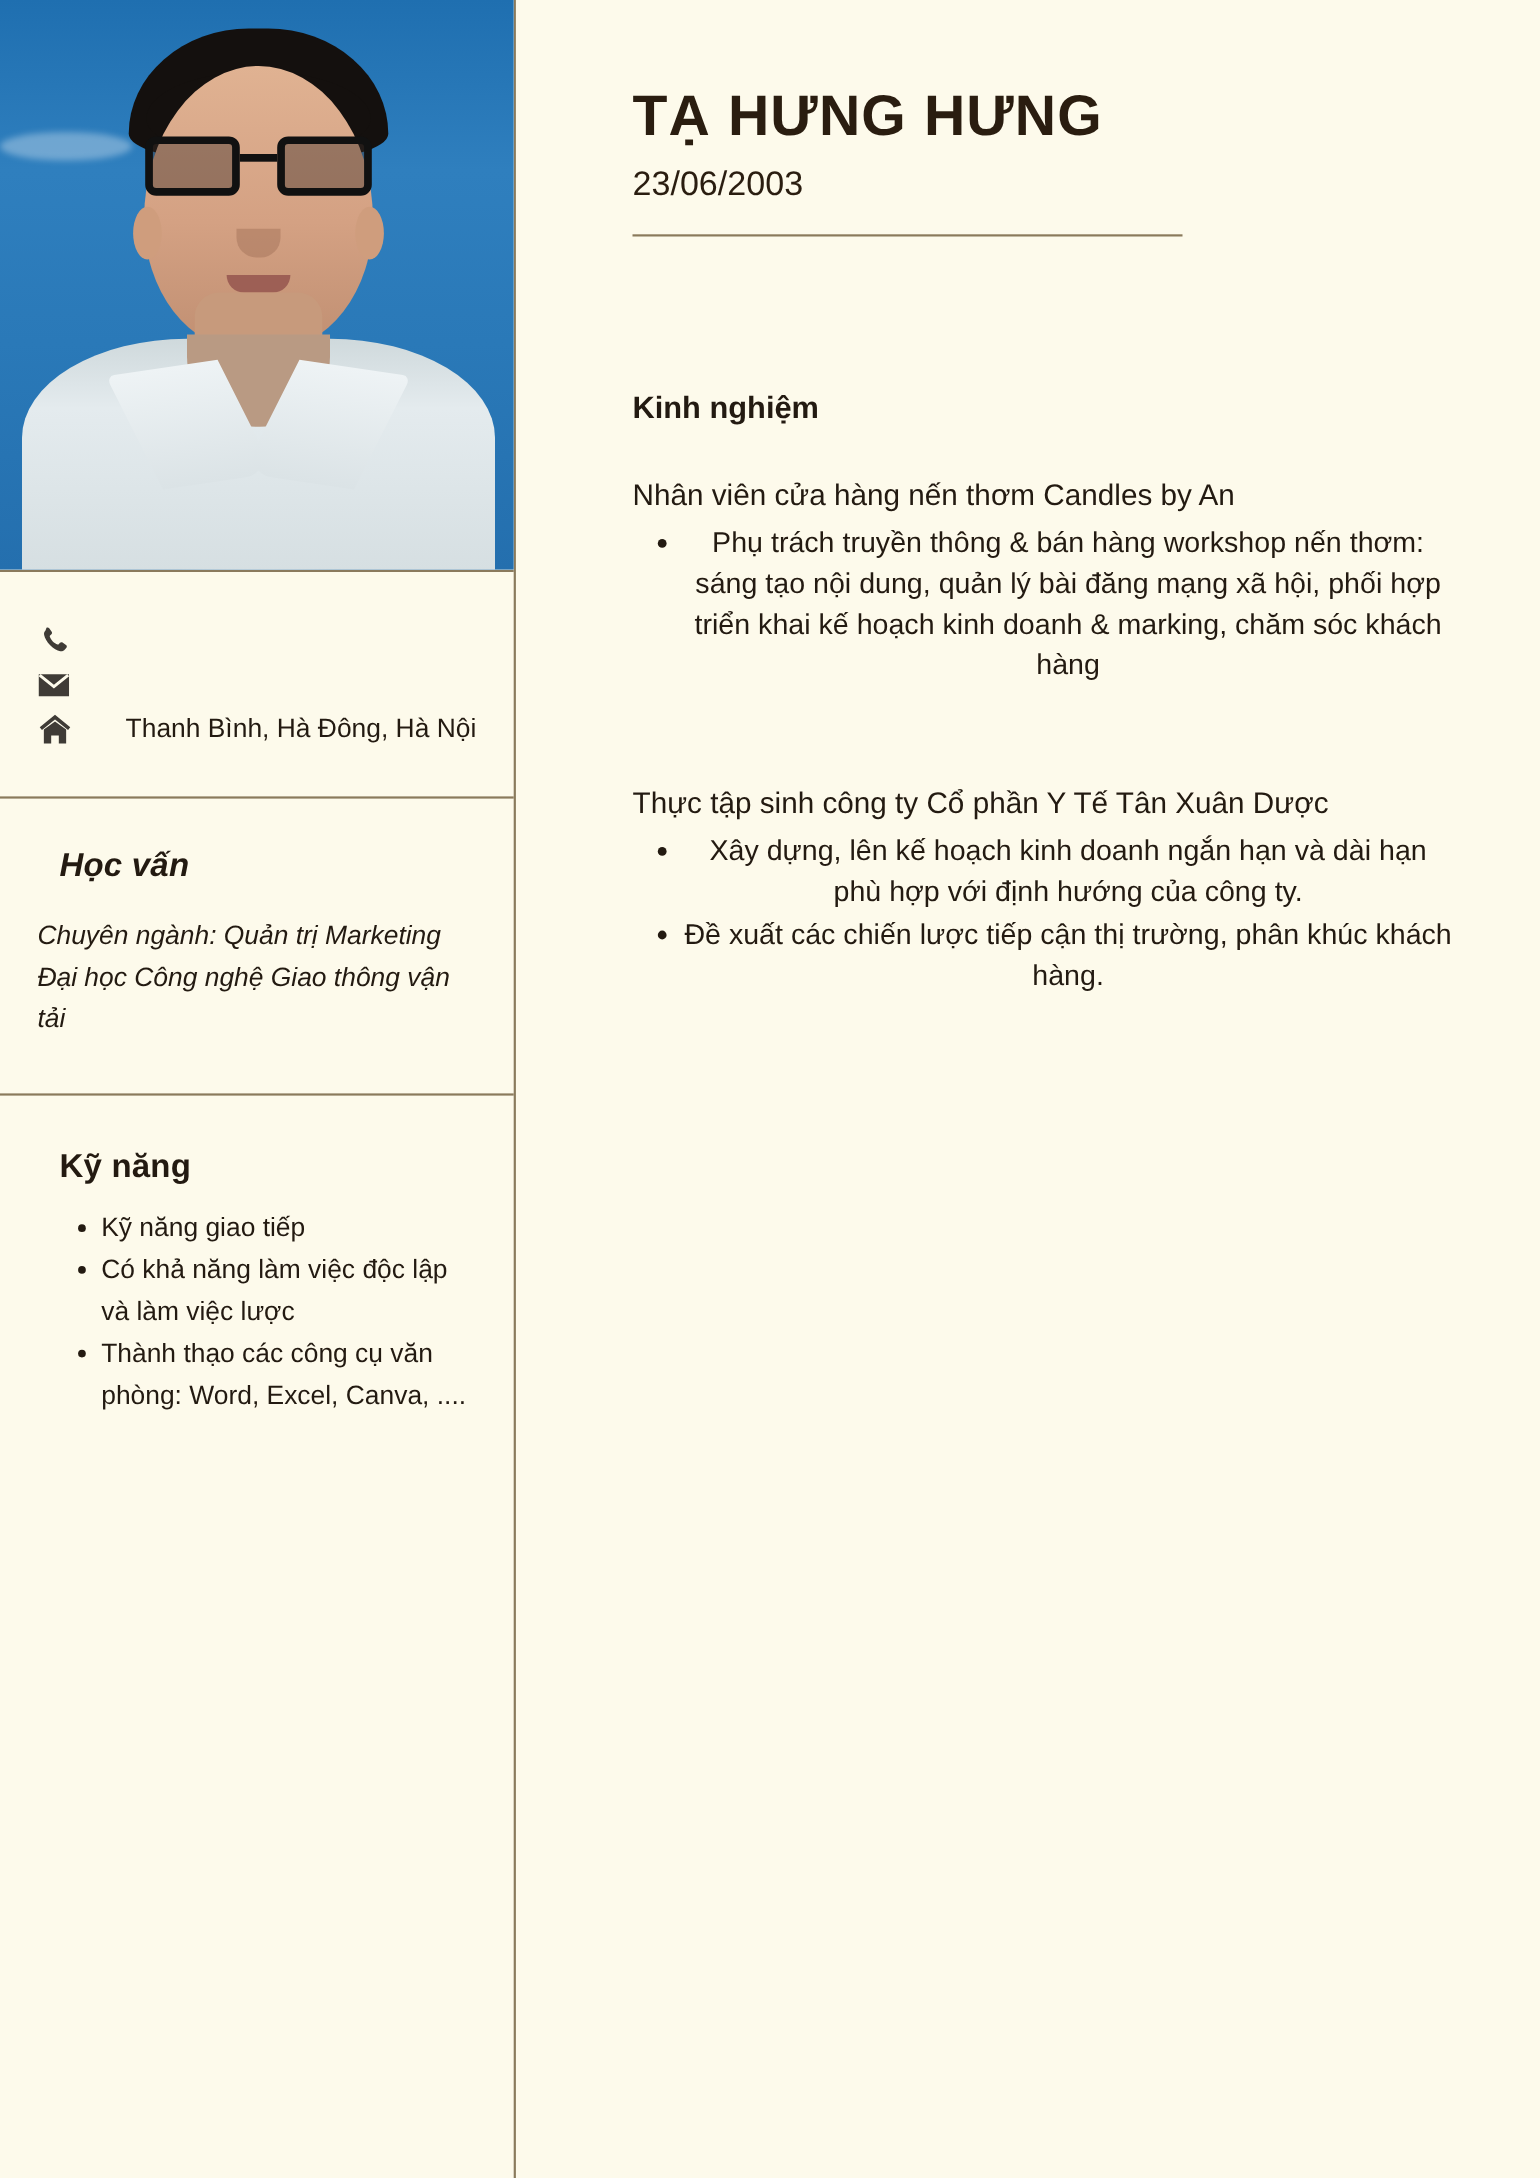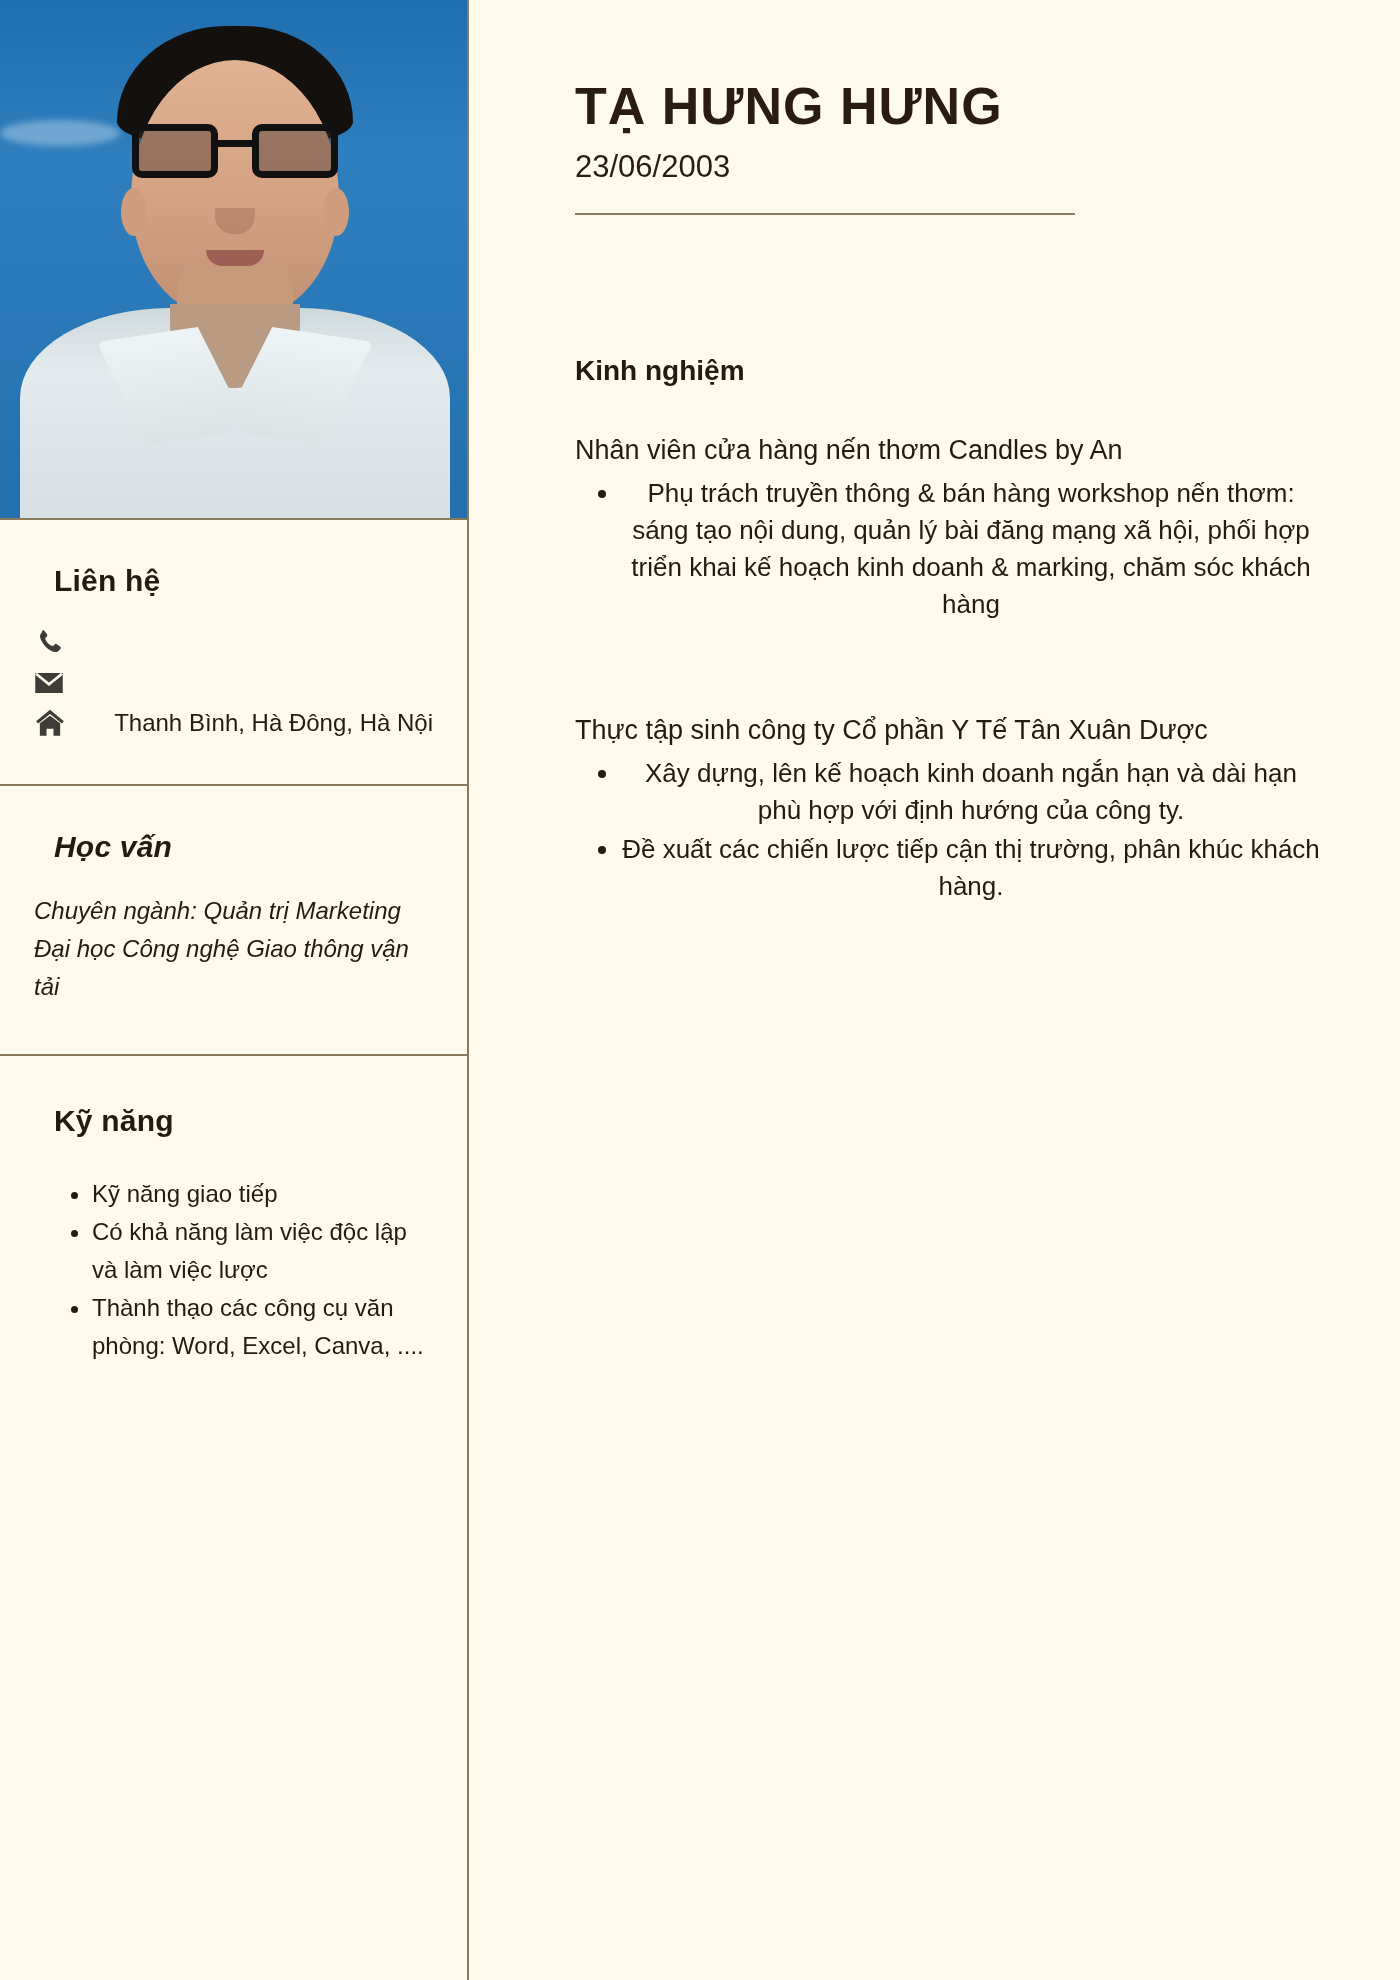--- a/index.html
+++ b/index.html
@@ -199,21 +199,21 @@
 
   .side-title {
     font-size: 30px;
     font-weight: bold;
     color: #231a11;
     padding-left: 20px;
     letter-spacing: .2px;
   }
   .side-title.contact-title { margin-bottom: 26px; }
   .side-title.edu-title     { margin-bottom: 28px; }
-  .side-title.skills-title  { margin-bottom: 37px; }
+  .side-title.skills-title  { margin-bottom: 20px; }
 
   .contact-rows { padding-left: 0; }
   .c-row {
     display: flex;
     align-items: flex-start;
     min-height: 38px;
     margin-bottom: 2px;
     justify-content: space-between;
   }
   .c-ico {
@@ -340,21 +340,20 @@
             <span class="collar-l"></span>
             <span class="collar-r"></span>
           </div>
         </div>
       </div>
     </div>
 
     <div class="divider"></div>
 
     <section class="side-sec contact">
-      <h2 class="side-title contact-title">Liên hệ</h2>
 
       <div class="contact-rows">
 
         <div class="c-row">
           <span class="c-ico">
             <svg width="30" height="30" viewBox="0 0 24 24" fill="currentColor">
               <path d="M6.6 2.2c.6-.5 1.5-.4 2 .3l1.8 2.5c.4.6.3 1.4-.2 1.9l-1 .9c-.2.2-.3.5-.2.8.4 1.2 1.2 2.5 2.2 3.5 1 1 2.3 1.8 3.5 2.2.3.1.6 0 .8-.2l.9-1c.5-.5 1.3-.6 1.9-.2l2.5 1.8c.7.5.8 1.4.3 2l-1.3 1.5c-.8.9-2 1.3-3.2 1-2.3-.5-5-2-7.3-4.3C6.9 12.4 5.4 9.7 4.9 7.4c-.3-1.2.1-2.4 1-3.2l.7-2z"></path>
             </svg>
           </span>
           <span class="c-val"></span>

